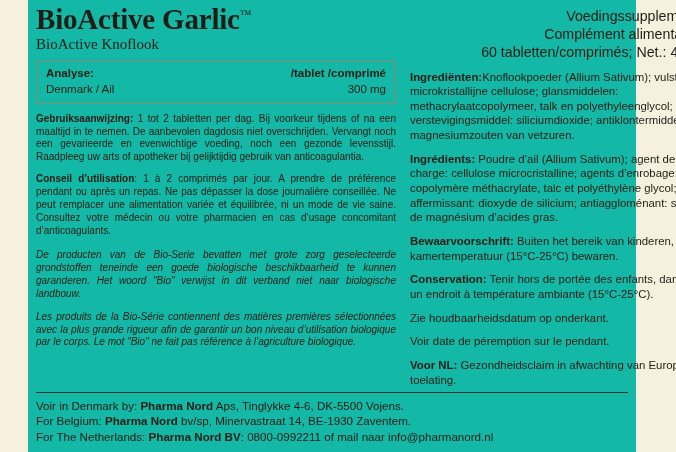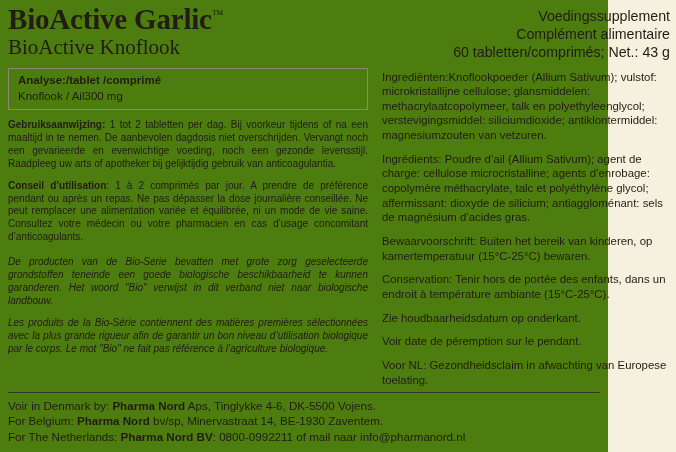--- a/index.html
+++ b/index.html
@@ -13,21 +13,22 @@
     font-family: "Liberation Sans", sans-serif;
     color: #221c14;
     overflow: hidden;
   }
   .label {
     position: relative;
     width: 608px;
     height: 452px;
     box-sizing: border-box;
     padding: 5px 8px 0 8px;
-    background: #4d7c0f;
+    background: #14b8a6;
+    margin-left: 28px;
   }
   .columns {
     display: flex;
     align-items: flex-start;
     gap: 14px;
   }
   .col-left { width: 360px; flex: 0 0 360px; }
   .col-right { width: 288px; flex: 0 0 288px; padding-top: 2px; }
 
   
@@ -41,33 +42,35 @@
     white-space: nowrap;
   }
   .product-title .tm {
     font-size: 12px;
     vertical-align: super;
     font-weight: normal;
     letter-spacing: 0;
   }
   .product-subtitle {
     font-family: "Liberation Serif", serif;
-    font-size: 21px;
+    font-size: 15px;
     line-height: 1.1;
     margin: 0 0 9px 0;
   }
   .analysis-box {
     border: 1px solid #8e8872;
     padding: 4px 9px 5px 9px;
     margin-bottom: 9px;
   }
   .analysis-row {
     display: flex;
+    justify-content: space-between;
     font-size: 11.5px;
     line-height: 1.38;
+    gap: 36px;
   }
   .analysis-row .lbl-strong { font-weight: bold; }
   .analysis-row .val-strong { font-weight: bold; }
 
   .para {
     font-size: 10px;
     line-height: 1.285;
     margin: 0 0 9px 0;
     text-align: justify;
   }
@@ -85,21 +88,21 @@
     line-height: 1.28;
     margin: 0;
   }
   .r-head div { white-space: nowrap; text-align: right; }
   .r-para {
     font-size: 11.4px;
     line-height: 1.285;
     margin: 9px 0 0 0;
     text-align: left;
   }
-  .r-para b { font-weight: normal; }
+  .r-para b { font-weight: bold; }
   .r-para.tight { margin-top: 8px; }
 
   
   .footer {
     position: absolute;
     left: 8px;
     right: 8px;
     bottom: 8px;
   }
   .footer-rule {
@@ -125,21 +128,21 @@
       <h1 class="product-title"><span>BioActive Garlic</span><span class="tm">™</span></h1>
 
       <div class="product-subtitle">BioActive Knoflook</div>
 
       <div class="analysis-box">
         <div class="analysis-row">
           <span class="lbl-strong">Analyse:</span>
           <span class="val-strong">/tablet /comprimé</span>
         </div>
         <div class="analysis-row">
-          <span>Knoflook / Ail</span>
+          <span>Denmark / Ail</span>
           <span>300 mg</span>
         </div>
       </div>
 
       <p class="para"><b>Gebruiksaanwijzing:</b><span> 1 tot 2 tabletten per dag. Bij voorkeur tijdens of na een maaltijd in te nemen. De aanbevolen dagdosis niet overschrijden. Vervangt noch een gevarieerde en evenwichtige voeding, noch een gezonde levensstijl. Raadpleeg uw arts of apotheker bij gelijktijdig gebruik van anticoagulantia.</span></p>
 
       <p class="para gap-lg"><b>Conseil d’utilisation</b><span>: 1 à 2 comprimés par jour. A prendre de préférence pendant ou après un repas. Ne pas dépasser la dose journalière conseillée. Ne peut remplacer une alimentation variée et équilibrée, ni un mode de vie saine. Consultez votre médecin ou votre pharmacien en cas d’usage concomitant d’anticoagulants.</span></p>
 
       <p class="para italic">De producten van de Bio-Serie bevatten met grote zorg geselecteerde grondstoffen teneinde een goede biologische beschikbaarheid te kunnen garanderen. Het woord "Bio" verwijst in dit verband niet naar biologische landbouw.</p>
 

